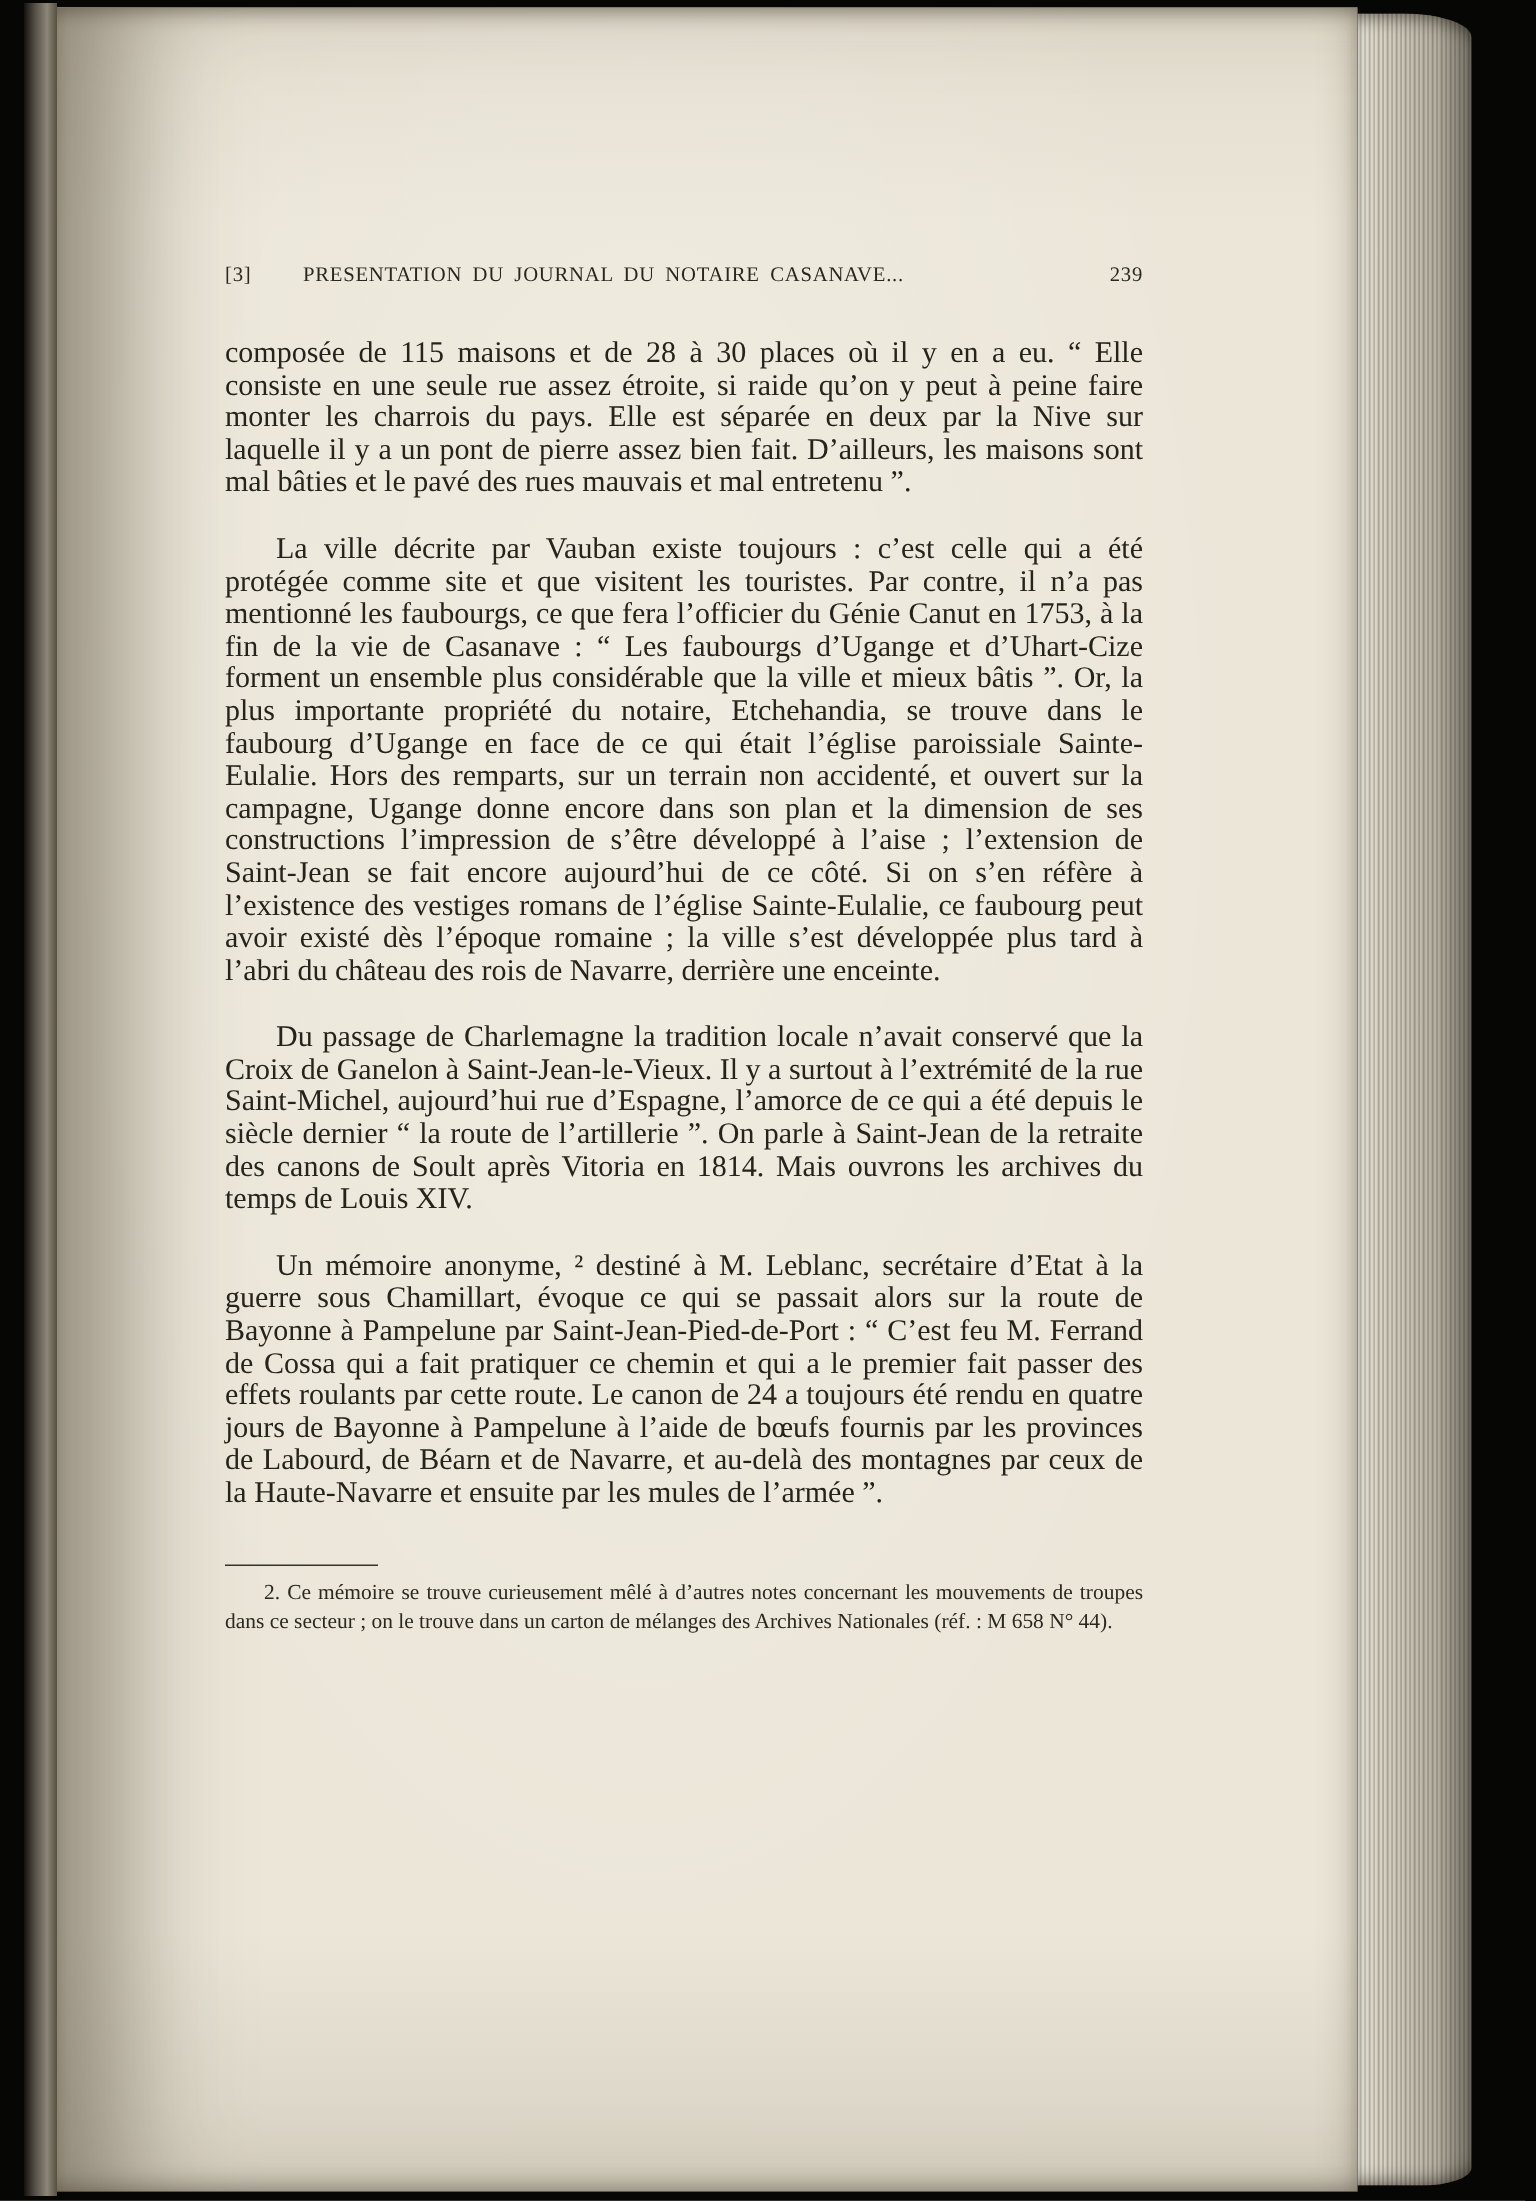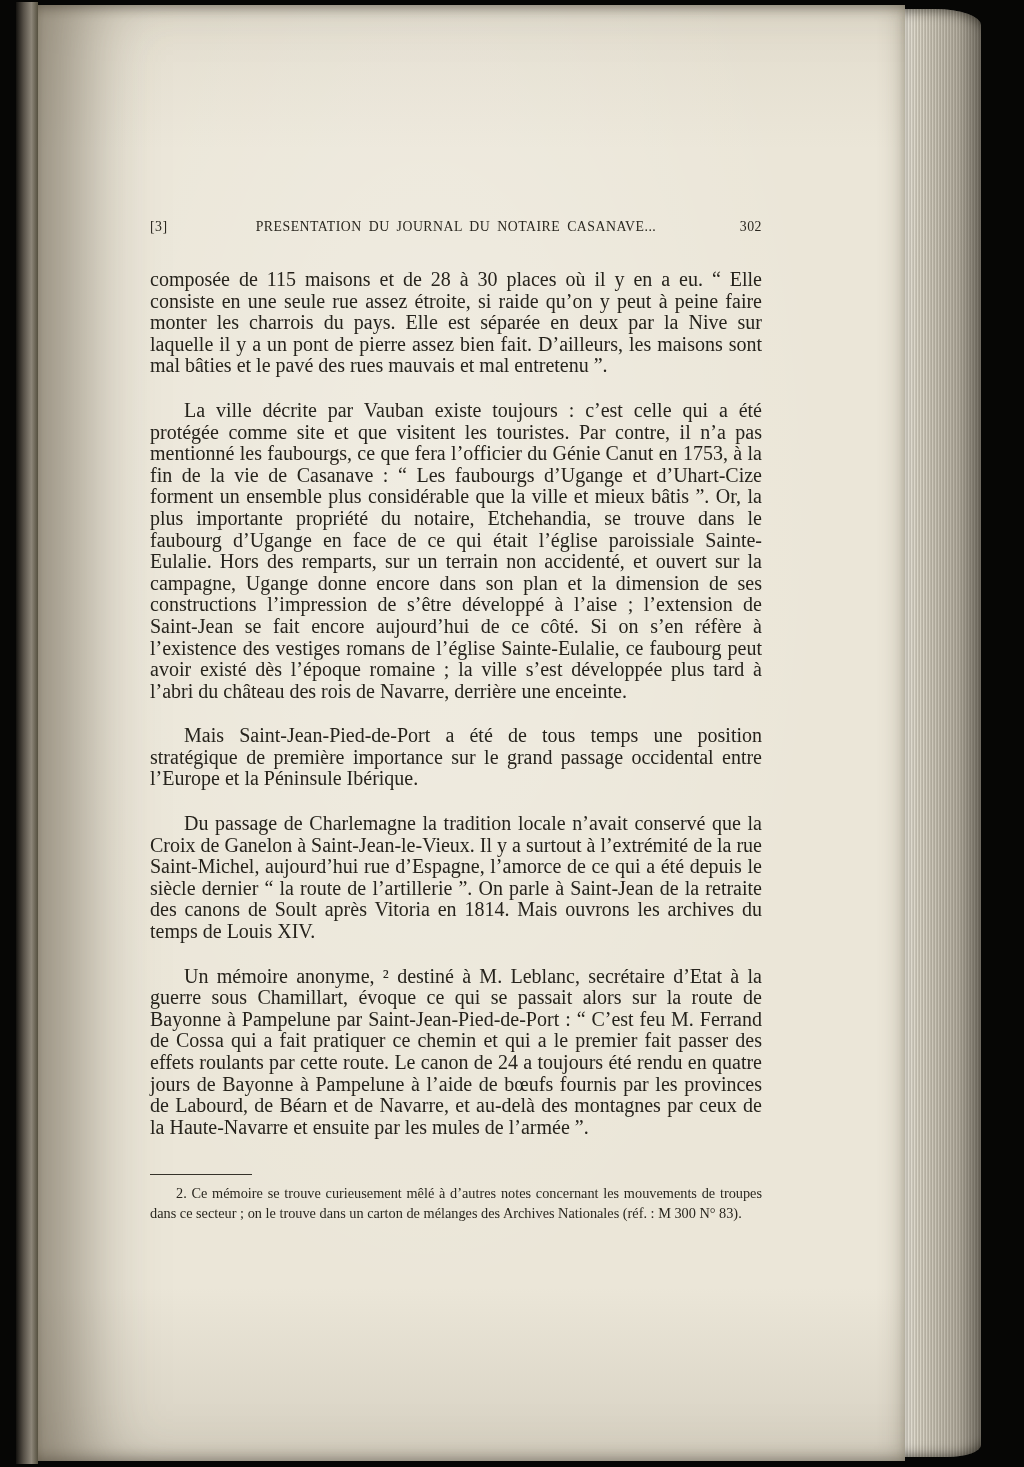--- a/index.html
+++ b/index.html
@@ -44,21 +44,21 @@
   }
   .content{
     position:absolute;left:112px;top:170px;width:612px;
   }
   .header{
     display:flex;align-items:baseline;
     font-size:13.8px;letter-spacing:0.5px;word-spacing:3px;
     color:#2a271f;
   }
   .header .left{width:52px;text-align:left;}
-  .header .mid{flex:1;text-align:center;margin-top:44px;}
+  .header .mid{flex:1;text-align:left;}
   .header .right{width:52px;text-align:right;}
   .body{margin-top:34px;font-size:20px;line-height:21.6px;text-align:justify;}
   .para{margin:0;}
   .para + .para{margin-top:9px;}
   .para.indent{text-indent:34px;margin-top:23px;}
   .footnote{margin-top:36px;}
   .fn-rule{width:102px;border-top:1.6px solid #35322a;margin:0 0 9px 0;}
   .fn-text{
     margin:0;font-size:14.3px;line-height:19.6px;text-align:justify;text-indent:26px;
     color:#2a271f;
@@ -69,33 +69,32 @@
 
 <div class="scene">
   <div class="spine-strip"></div>
 
   <div class="page">
     <div class="content">
 
       <div class="header">
         <span class="left">[3]</span>
         <span class="mid">PRESENTATION DU JOURNAL DU NOTAIRE CASANAVE...</span>
-        <span class="right">302</span>
+        <span class="right">239</span>
       </div>
 
       <div class="body">
         <p class="para">composée de 115 maisons et de 28 à 30 places où il y en a eu. “ Elle consiste en une seule rue assez étroite, si raide qu’on y peut à peine faire monter les charrois du pays. Elle est séparée en deux par la Nive sur laquelle il y a un pont de pierre assez bien fait. D’ailleurs, les maisons sont mal bâties et le pavé des rues mauvais et mal entretenu ”.</p>
         <p class="para indent">La ville décrite par Vauban existe toujours : c’est celle qui a été protégée comme site et que visitent les touristes. Par contre, il n’a pas mentionné les faubourgs, ce que fera l’officier du Génie Canut en 1753, à la fin de la vie de Casanave : “ Les faubourgs d’Ugange et d’Uhart-Cize forment un ensemble plus considérable que la ville et mieux bâtis ”. Or, la plus importante propriété du notaire, Etchehandia, se trouve dans le faubourg d’Ugange en face de ce qui était l’église paroissiale Sainte-Eulalie. Hors des remparts, sur un terrain non accidenté, et ouvert sur la campagne, Ugange donne encore dans son plan et la dimension de ses constructions l’impression de s’être développé à l’aise ; l’extension de Saint-Jean se fait encore aujourd’hui de ce côté. Si on s’en réfère à l’existence des vestiges romans de l’église Sainte-Eulalie, ce faubourg peut avoir existé dès l’époque romaine ; la ville s’est développée plus tard à l’abri du château des rois de Navarre, derrière une enceinte.</p>
-        <p class="para indent">Mais Saint-Jean-Pied-de-Port a été de tous temps une position stratégique de première importance sur le grand passage occidental entre l’Europe et la Péninsule Ibérique.</p>
         <p class="para indent">Du passage de Charlemagne la tradition locale n’avait conservé que la Croix de Ganelon à Saint-Jean-le-Vieux. Il y a surtout à l’extrémité de la rue Saint-Michel, aujourd’hui rue d’Espagne, l’amorce de ce qui a été depuis le siècle dernier “ la route de l’artillerie ”. On parle à Saint-Jean de la retraite des canons de Soult après Vitoria en 1814. Mais ouvrons les archives du temps de Louis XIV.</p>
         <p class="para indent">Un mémoire anonyme, ² destiné à M. Leblanc, secrétaire d’Etat à la guerre sous Chamillart, évoque ce qui se passait alors sur la route de Bayonne à Pampelune par Saint-Jean-Pied-de-Port : “ C’est feu M. Ferrand de Cossa qui a fait pratiquer ce chemin et qui a le premier fait passer des effets roulants par cette route. Le canon de 24 a toujours été rendu en quatre jours de Bayonne à Pampelune à l’aide de bœufs fournis par les provinces de Labourd, de Béarn et de Navarre, et au-delà des montagnes par ceux de la Haute-Navarre et ensuite par les mules de l’armée ”.</p>
       </div>
 
       <div class="footnote">
         <div class="fn-rule"></div>
-        <p class="fn-text">2. Ce mémoire se trouve curieusement mêlé à d’autres notes concernant les mouvements de troupes dans ce secteur ; on le trouve dans un carton de mélanges des Archives Nationales (réf. : M 300 N° 83).</p>
+        <p class="fn-text">2. Ce mémoire se trouve curieusement mêlé à d’autres notes concernant les mouvements de troupes dans ce secteur ; on le trouve dans un carton de mélanges des Archives Nationales (réf. : M 658 N° 44).</p>
       </div>
 
     </div>
   </div>
 
   <div class="page-stack"></div>
 </div>
 
 </body></html>

